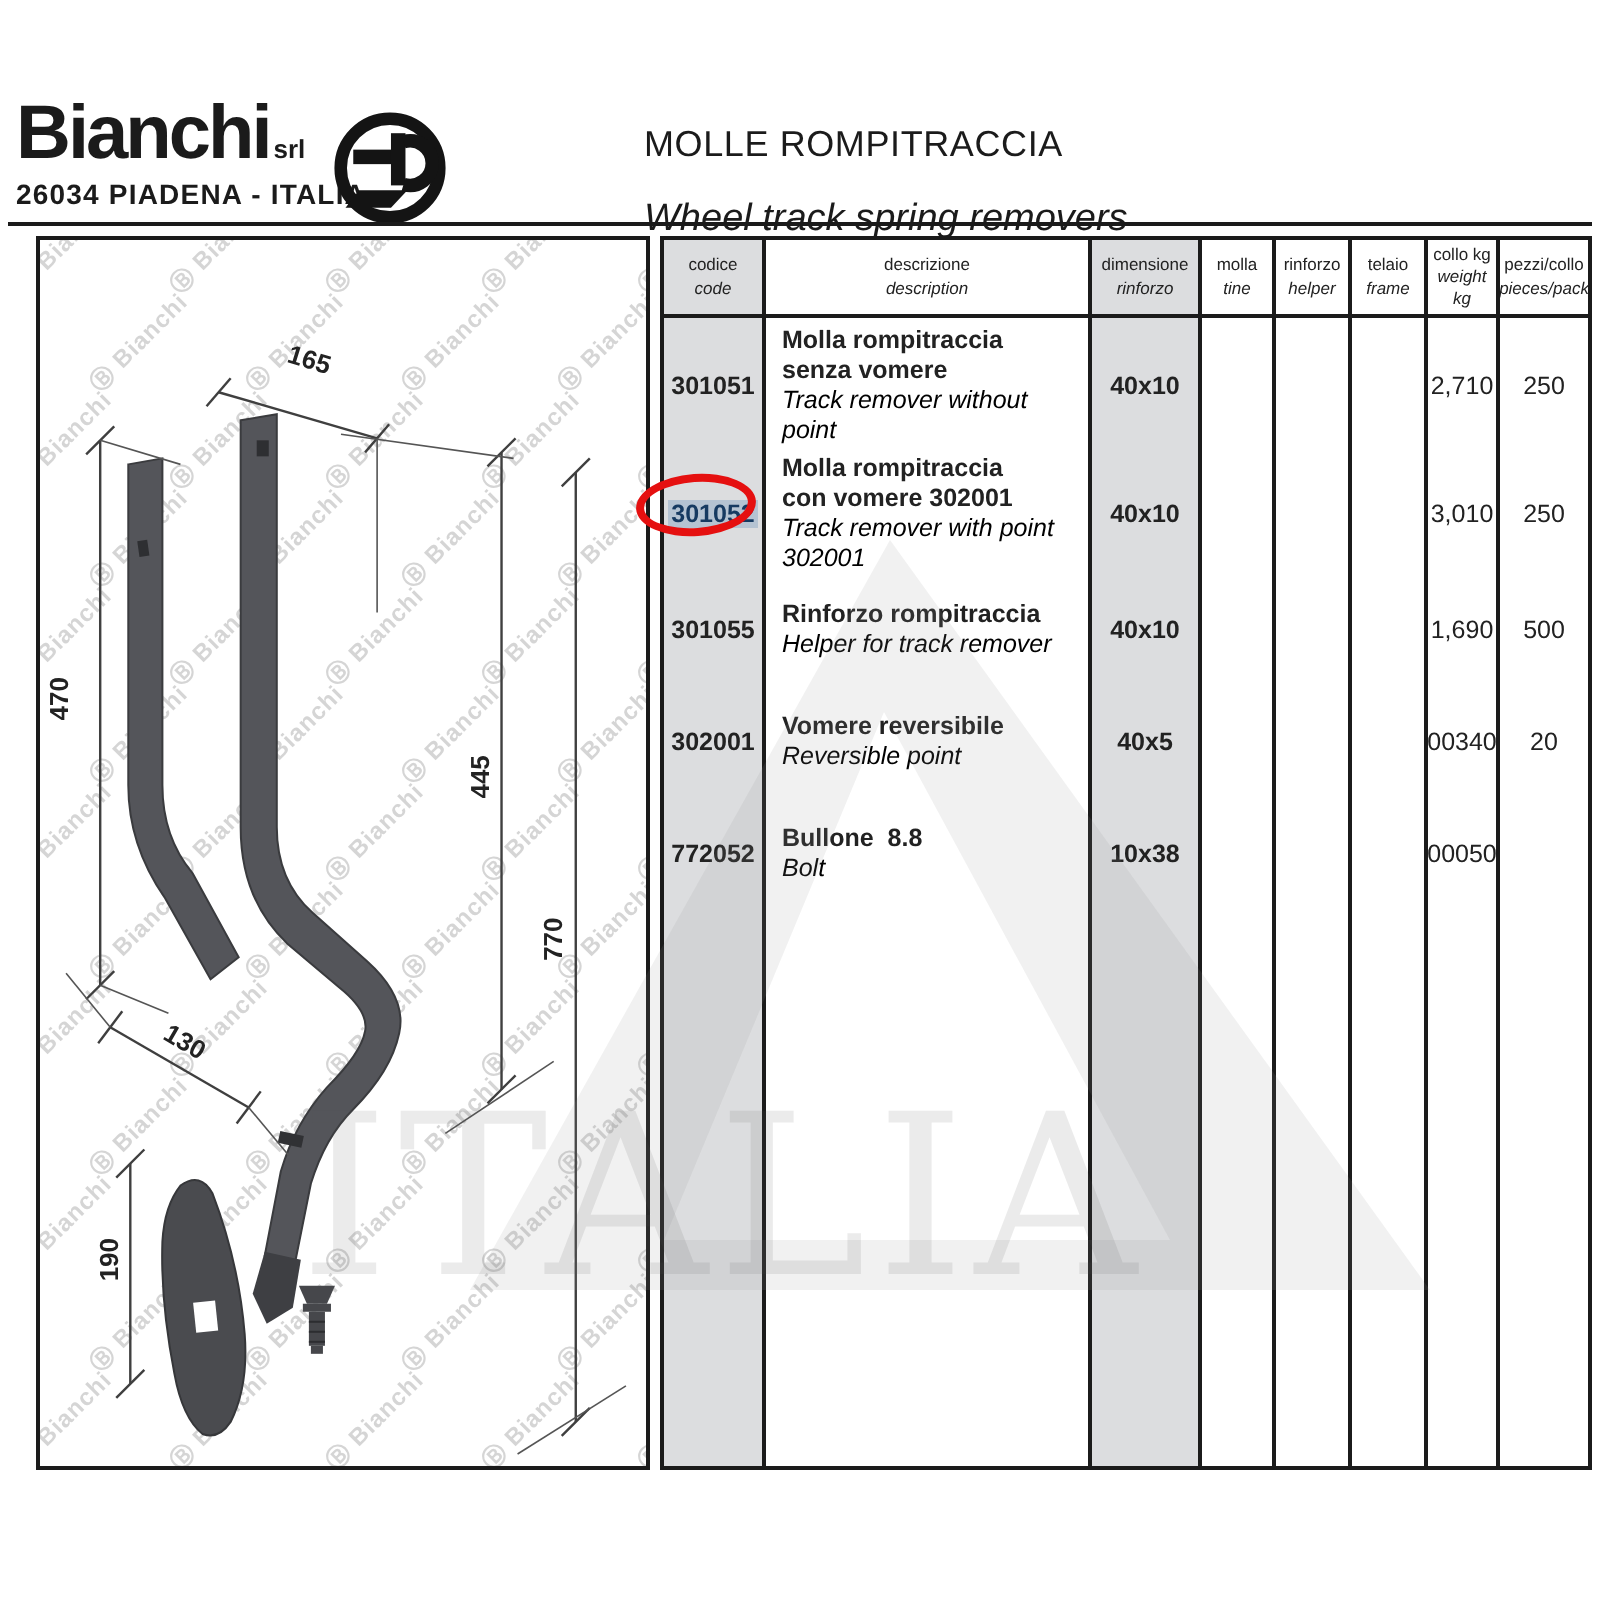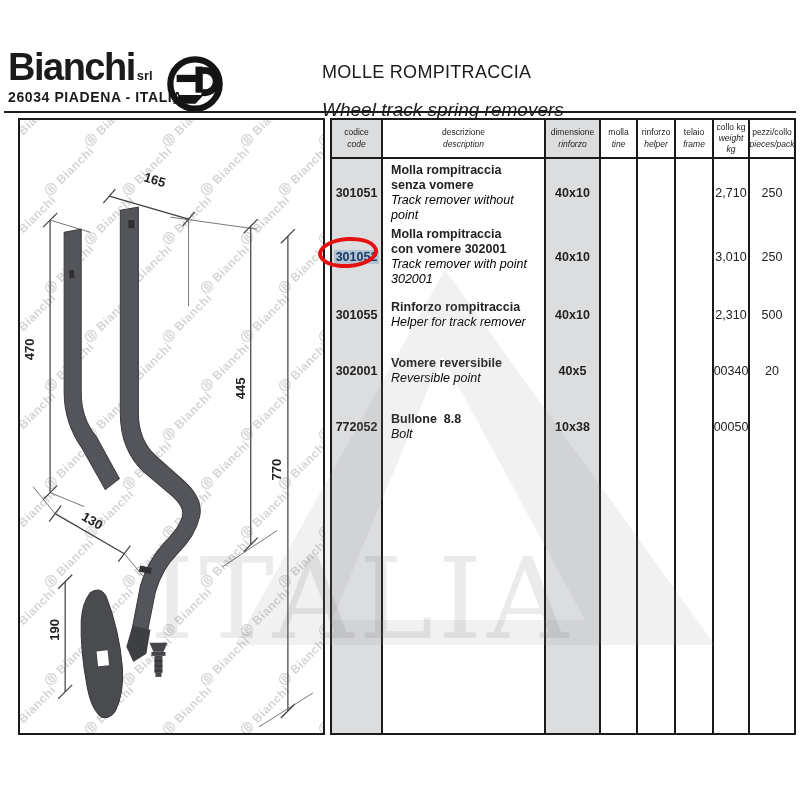--- a/index.html
+++ b/index.html
@@ -269,21 +269,21 @@
       <div class="cell c1 desc">
         <div class="b">Rinforzo rompitraccia</div>
         <div class="i">Helper for track remover</div>
       </div>
       <div class="cell c2 gray">
         <span class="b">40x10</span>
       </div>
       <div class="cell c3"></div>
       <div class="cell c4"></div>
       <div class="cell c5"></div>
-      <div class="cell c6 num">2,310</div>
+      <div class="cell c6 num">1,690</div>
       <div class="cell c7 num">500</div>
       <div class="cell c0 gray">
         <span class="code">302001</span>
       </div>
       <div class="cell c1 desc">
         <div class="b">Vomere reversibile</div>
         <div class="i">Reversible point</div>
       </div>
       <div class="cell c2 gray">
         <span class="b">40x5</span>

